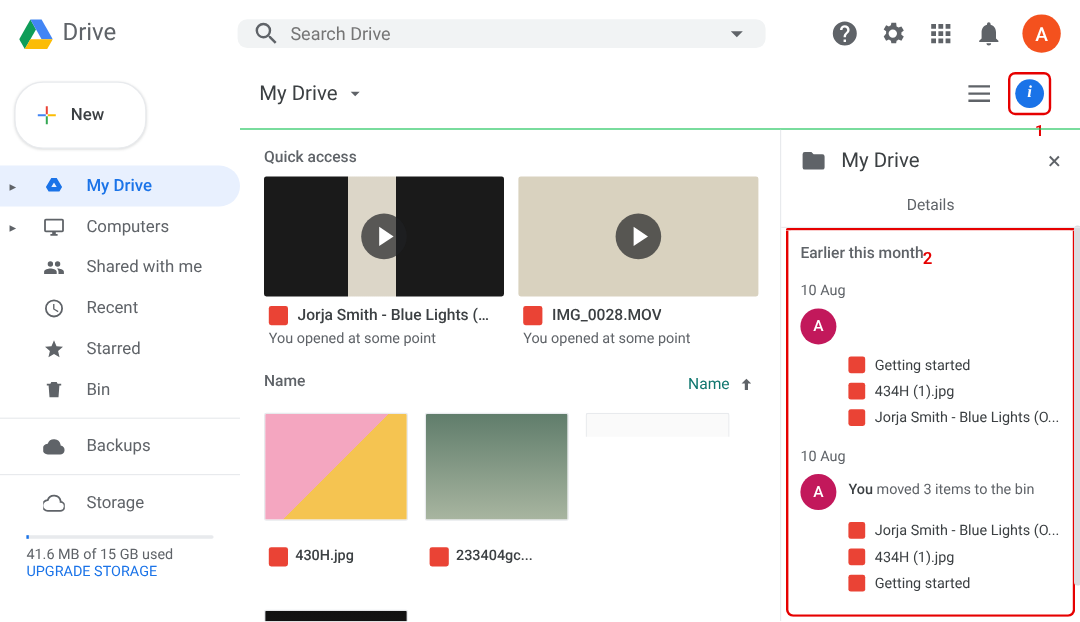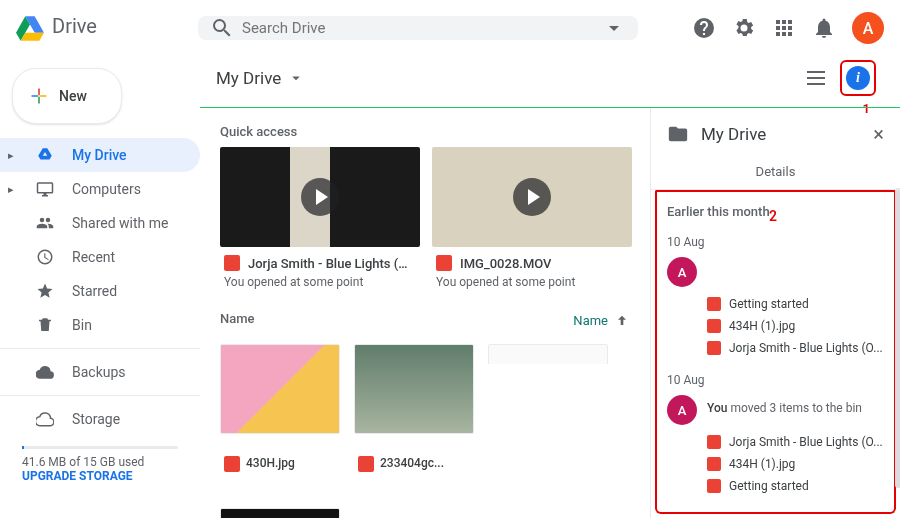--- a/index.html
+++ b/index.html
@@ -17,21 +17,21 @@
   .sidebar { width: 200px; padding: 8px 0; }
   .new-btn { margin: 4px 8px 14px 12px; width: 110px; height: 56px; border-radius: 24px; border: 1px solid #e8eaed; background: #fff; display: flex; align-items: center; gap: 10px; padding: 0 16px; font-size: 14px; font-weight: 500; color: #3c4043; box-shadow: 0 1px 2px rgba(60,64,67,.15); text-align: right; }
   .nav-item { display: flex; align-items: center; height: 34px; padding: 0 16px 0 22px; gap: 18px; font-size: 14px; color: #5f6368; border-radius: 0 17px 17px 0; cursor: pointer; }
   .nav-item.active { background: #e8f0fe; color: #1a73e8; font-weight: 500; }
   .nav-item.active svg { fill: #1a73e8; }
   .nav-item .chev { width: 10px; font-size: 11px; color: #5f6368; margin-left: -14px; margin-right: 0; }
   .nav-icon { width: 18px; height: 18px; fill: #5f6368; }
   .nav-item.active .nav-icon { fill: #1a73e8; }
   .divider { border-top: 1px solid #e8eaed; margin: 6px 0; }
   .storage { padding: 4px 22px; font-size: 12px; color: #5f6368; }
-  .storage a { color: #1a73e8; font-size: 12px; font-weight: 700; text-decoration: none; }
+  .storage a { color: #1a73e8; font-size: 12px; font-weight: 400; text-decoration: none; }
   .main { flex: 1; display: flex; flex-direction: column; overflow: hidden; }
   .main-toolbar { height: 44px; display: flex; align-items: center; padding: 0 24px 0 16px; }
   .breadcrumb { font-size: 17px; color: #3c4043; display: flex; align-items: center; gap: 6px; }
   .tb-right { margin-left: auto; display: flex; align-items: center; gap: 12px; color: #5f6368; }
   .info-badge { width: 24px; height: 24px; border-radius: 50%; background: #1a73e8; color: #fff; display: flex; align-items: center; justify-content: center; font-family: serif; font-style: italic; font-weight: bold; font-size: 14px; }
   .annot-box { border: 2px solid #e60000; border-radius: 6px; padding: 4px; }
   .annot-label { color: #e60000; font-weight: 600; font-size: 13px; }
   .content-row { display: flex; flex: 1; overflow: hidden; border-top: 1px solid #22c55e; }
   .files-area { flex: 1; padding: 12px 20px; overflow: hidden; }
   .section-label { font-size: 13px; font-weight: 500; color: #5f6368; margin: 4px 0 8px; }

